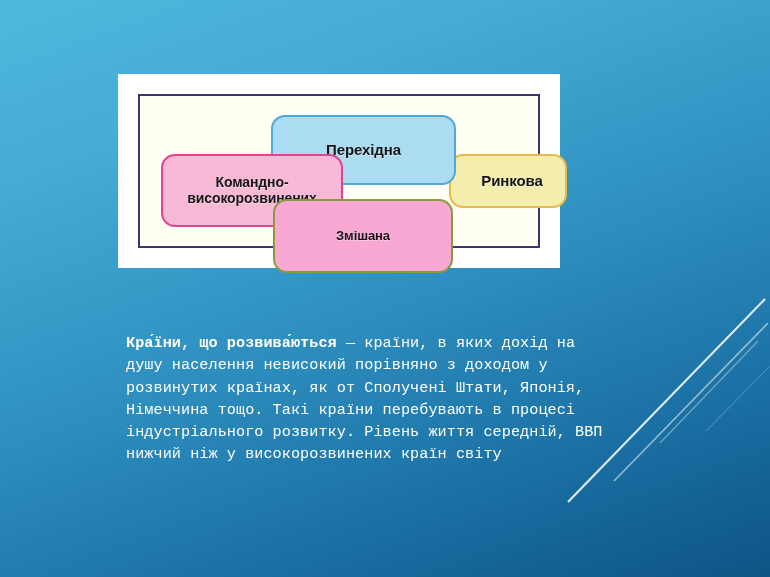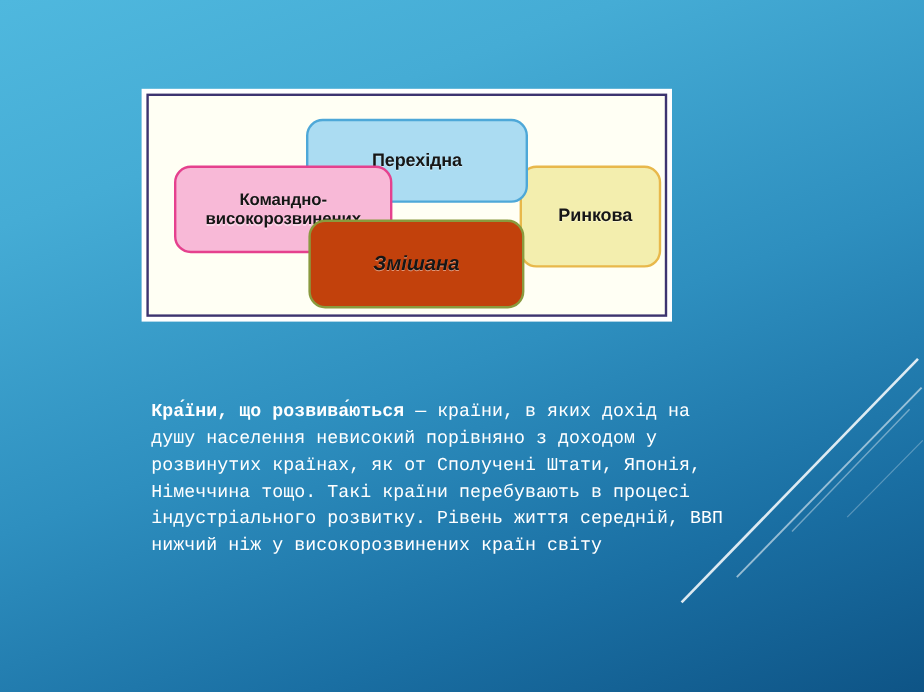--- a/index.html
+++ b/index.html
@@ -33,21 +33,21 @@
   }
 
   
   #diagram-frame {
     position: absolute;
     left: 118px;
     top: 74px;
     width: 442px;
     height: 194px;
     background: #ffffff;
-    padding: 4px;
+    padding: 20px;
     box-sizing: border-box;
   }
   #diagram-inner {
     position: relative;
     width: 100%;
     height: 100%;
     box-sizing: border-box;
     border: 2px solid #3d3470;
     background: #fffff4;
   }
@@ -77,34 +77,33 @@
   }
   #node-command {
     left: 9px; top: 58px; width: 182px; height: 73px;
     background: #F8B9D7;
     border: 2px solid #E5418E;
     font-size: 14px;
     z-index: 3;
     margin-left: 12px;
   }
   #node-market {
-    left: 309px; top: 58px; width: 118px; height: 85px;
+    left: 309px; top: 58px; width: 118px; height: 54px;
     background: #F3EEAE;
     border: 2px solid #E8B84B;
     font-size: 15px;
     z-index: 1;
     padding-left: 8px;
   }
   #node-mixed {
     left: 133px; top: 103px; width: 180px; height: 74px;
-    background: #c2410c;
+    background: #f9a8d4;
     border: 2px solid #8A9A3E;
-    font-size: 17px;
+    font-size: 13px;
     z-index: 4;
-    font-style: italic;
   }
 
   
   #body-text {
     position: absolute;
     left: 126px;
     top: 332px;
     width: 492px;
     color: #ffffff;
     font-size: 15.2px;

